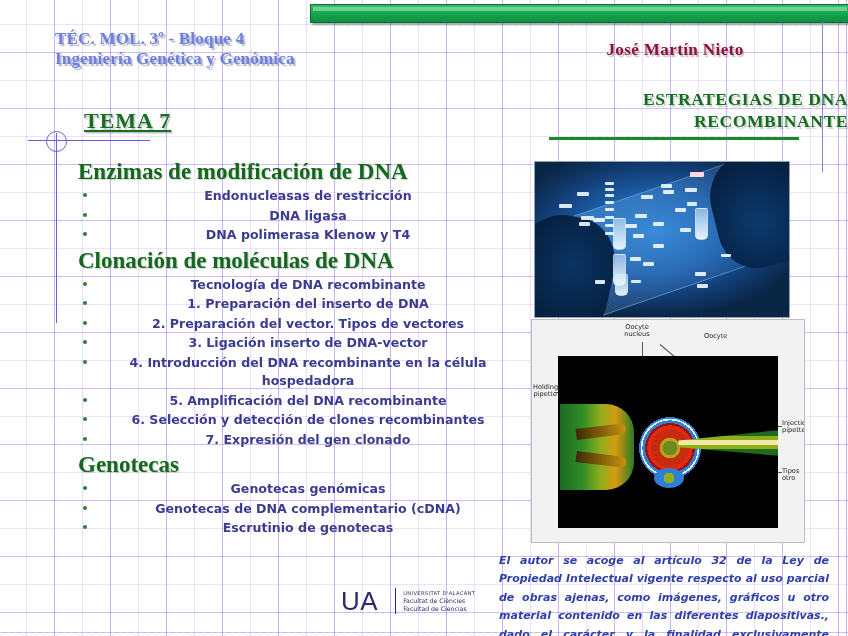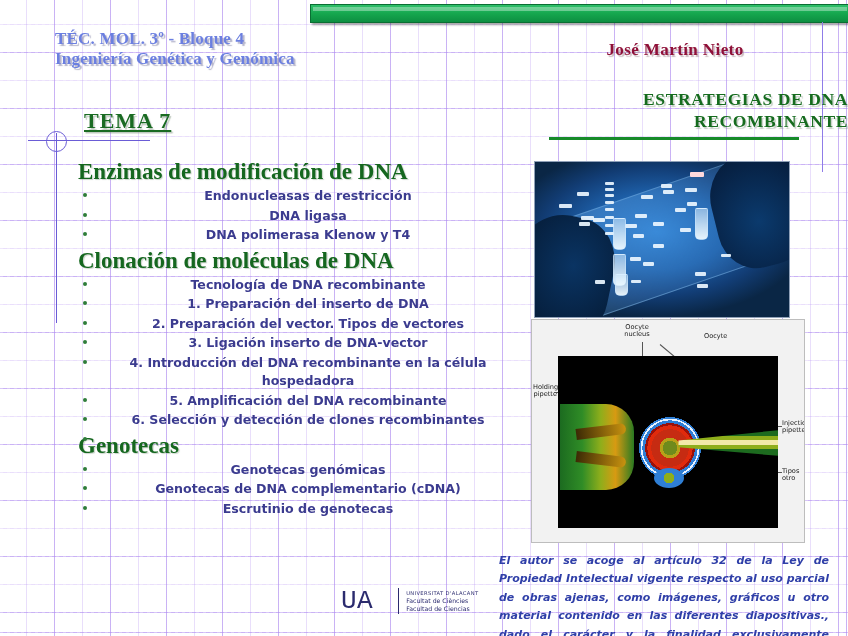--- a/index.html
+++ b/index.html
@@ -93,22 +93,22 @@
   ul.bl li .dot{
     position:absolute;left:5px;top:6px;width:4px;height:4px;border-radius:50%;
     background:#2f7d3a;
   }
 
   
   .ua{
     position:absolute;left:341px;top:588px;display:flex;align-items:center;gap:7px;
   }
   .ua .mark{
-    color:#2b2b6e;font-family:Liberation Mono, monospace;font-size:26px;letter-spacing:.5px;
-    line-height:1;padding-right:25px;border-right:1.4px solid #2b2b6e;
+    color:#2b2b6e;font-family:Liberation Sans, sans-serif;font-size:26px;letter-spacing:.5px;
+    line-height:1;padding-right:17px;border-right:1.4px solid #2b2b6e;
   }
   .ua .txt{display:flex;flex-direction:column;gap:1px;color:#2b2b6e;
     font-family:"DejaVu Sans","Liberation Sans",sans-serif;}
   .ua .t1{font-size:5.2px;letter-spacing:.35px;}
   .ua .t2{font-size:6.2px;}
   .ua .t3{font-size:6.2px;}
 
   
   .author{
     position:absolute;left:545px;top:40px;width:260px;text-align:center;
@@ -259,21 +259,21 @@
 
     <h2 class="sec">Clonación de moléculas de DNA</h2>
     <ul class="bl">
       <li><span class="dot"></span><span>Tecnología de DNA recombinante</span></li>
       <li><span class="dot"></span><span>1. Preparación del inserto de DNA</span></li>
       <li><span class="dot"></span><span>2. Preparación del vector. Tipos de vectores</span></li>
       <li><span class="dot"></span><span>3. Ligación inserto de DNA-vector</span></li>
       <li><span class="dot"></span><span>4. Introducción del DNA recombinante en la célula hospedadora</span></li>
       <li><span class="dot"></span><span>5. Amplificación del DNA recombinante</span></li>
       <li><span class="dot"></span><span>6. Selección y detección de clones recombinantes</span></li>
-      <li><span class="dot"></span></li>
+      <li><span class="dot"></span><span>7. Expresión del gen clonado</span></li>
     </ul>
 
     <h2 class="sec">Genotecas</h2>
     <ul class="bl">
       <li><span class="dot"></span><span>Genotecas genómicas</span></li>
       <li><span class="dot"></span><span>Genotecas de DNA complementario (cDNA)</span></li>
       <li><span class="dot"></span><span>Escrutinio de genotecas</span></li>
     </ul>
   </div>
 

